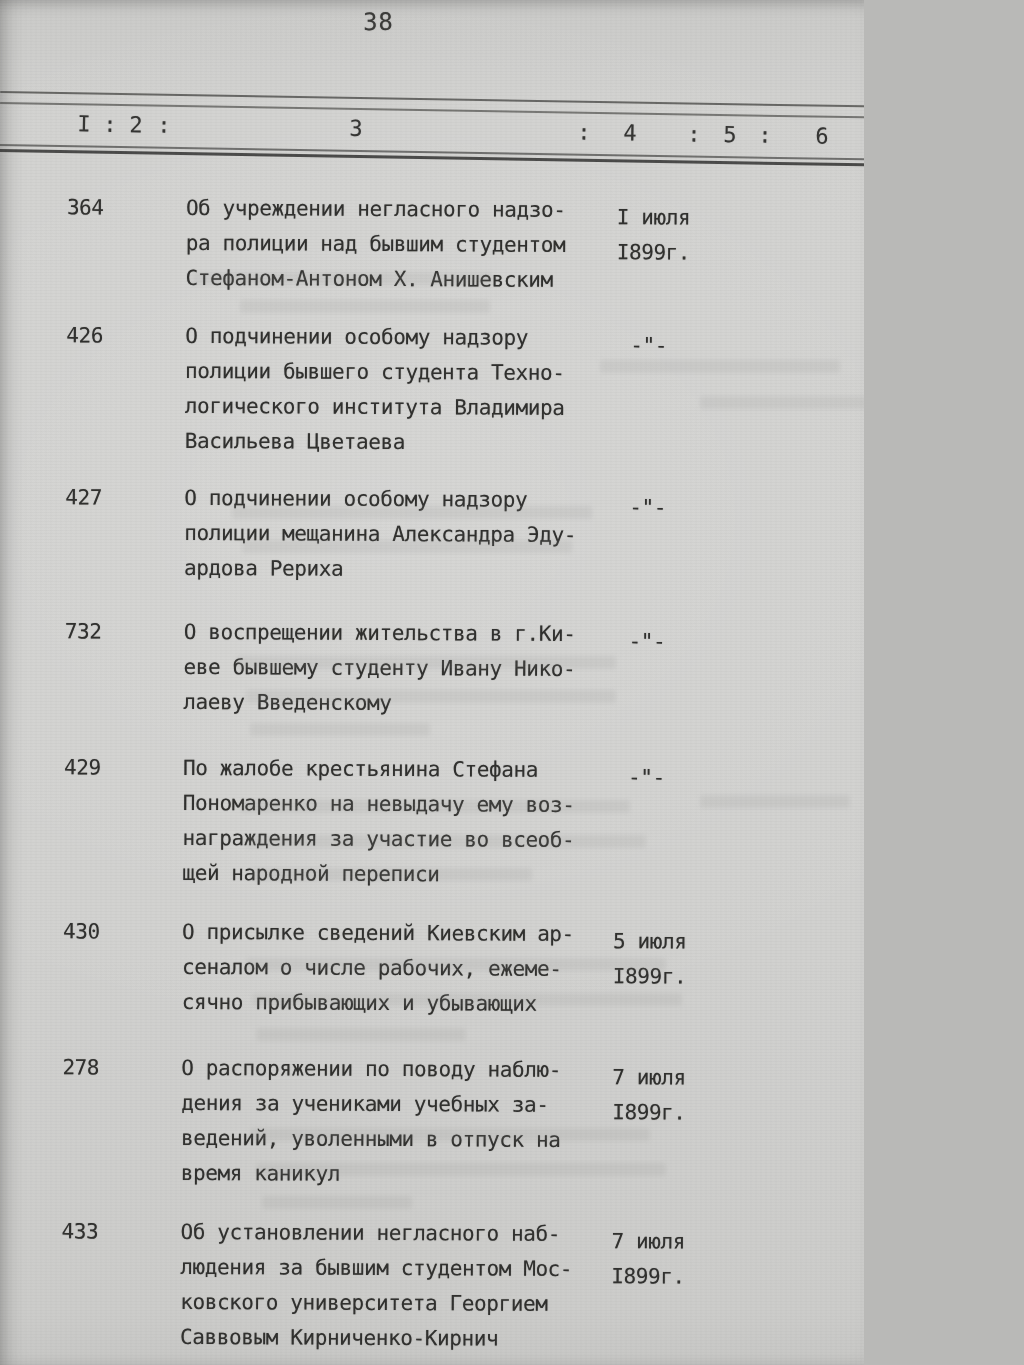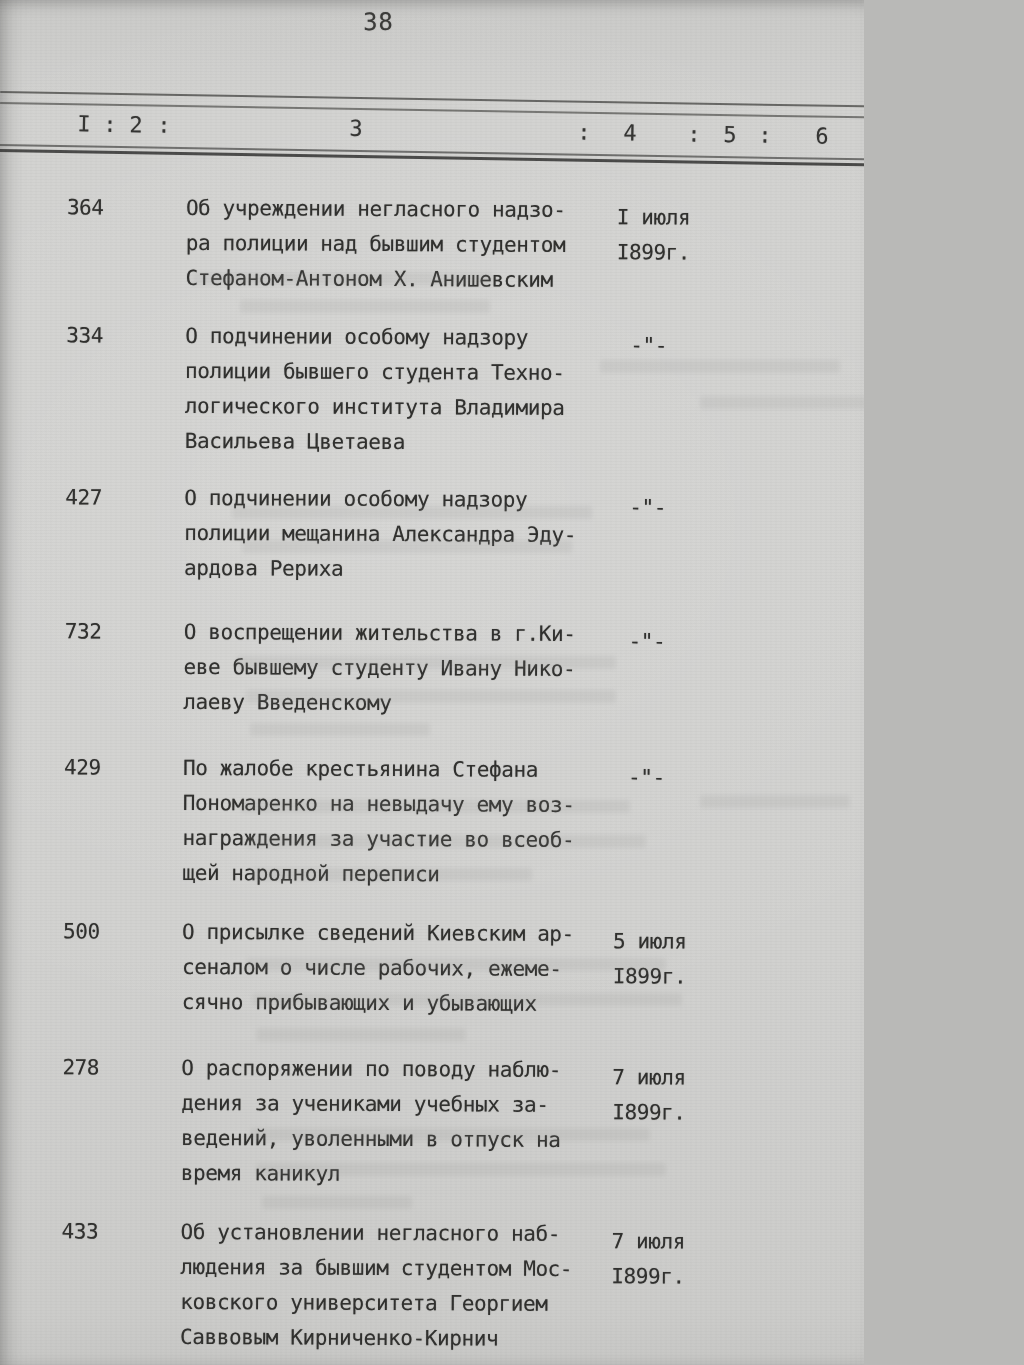--- a/index.html
+++ b/index.html
@@ -129,21 +129,21 @@
       <div class="entry e0">
         <div class="no">364</div>
         <div class="text">Об учреждении негласного надзо-
 ра полиции над бывшим студентом
 Стефаном-Антоном Х. Анишевским</div>
         <div class="date">I июля
 I899г.</div>
       </div>
 
       <div class="entry e1 ditto">
-        <div class="no">334</div>
+        <div class="no">426</div>
         <div class="text">О подчинении особому надзору
 полиции бывшего студента Техно-
 логического института Владимира
 Васильева Цветаева</div>
         <div class="date">-"-</div>
       </div>
 
       <div class="entry e2 ditto">
         <div class="no">427</div>
         <div class="text">О подчинении особому надзору
@@ -163,21 +163,21 @@
       <div class="entry e4 ditto">
         <div class="no">429</div>
         <div class="text">По жалобе крестьянина Стефана
 Пономаренко на невыдачу ему воз-
 награждения за участие во всеоб-
 щей народной переписи</div>
         <div class="date">-"-</div>
       </div>
 
       <div class="entry e5">
-        <div class="no">500</div>
+        <div class="no">430</div>
         <div class="text">О присылке сведений Киевским ар-
 сеналом о числе рабочих, ежеме-
 сячно прибывающих и убывающих</div>
         <div class="date">5 июля
 I899г.</div>
       </div>
 
       <div class="entry e6">
         <div class="no">278</div>
         <div class="text">О распоряжении по поводу наблю-

